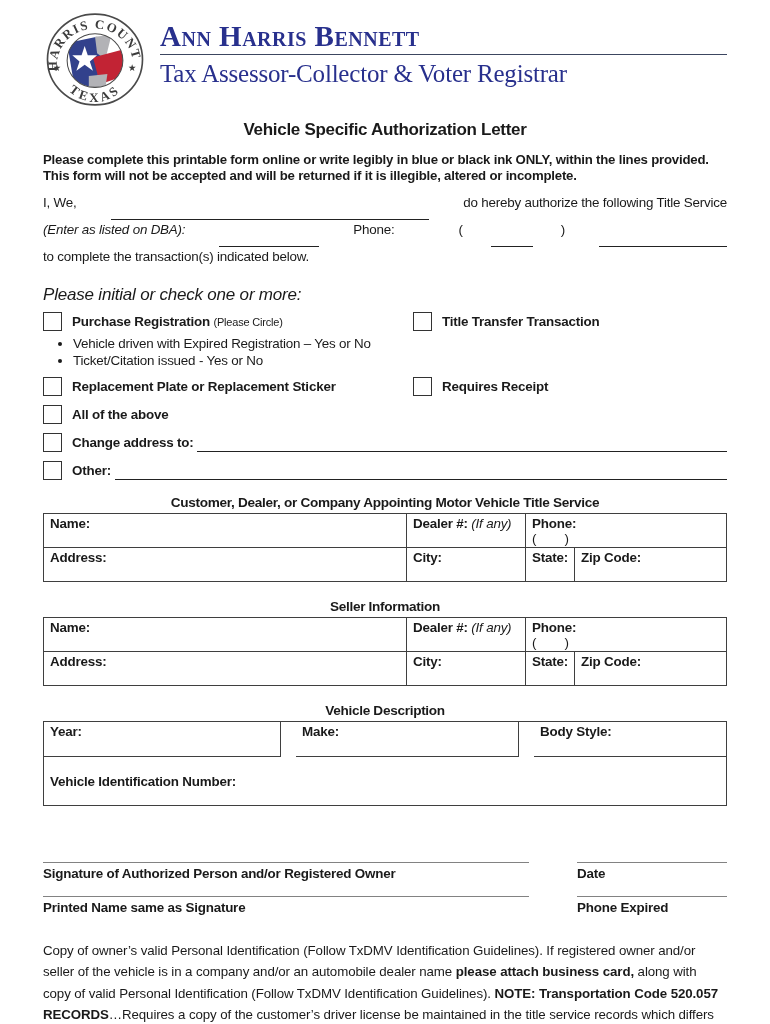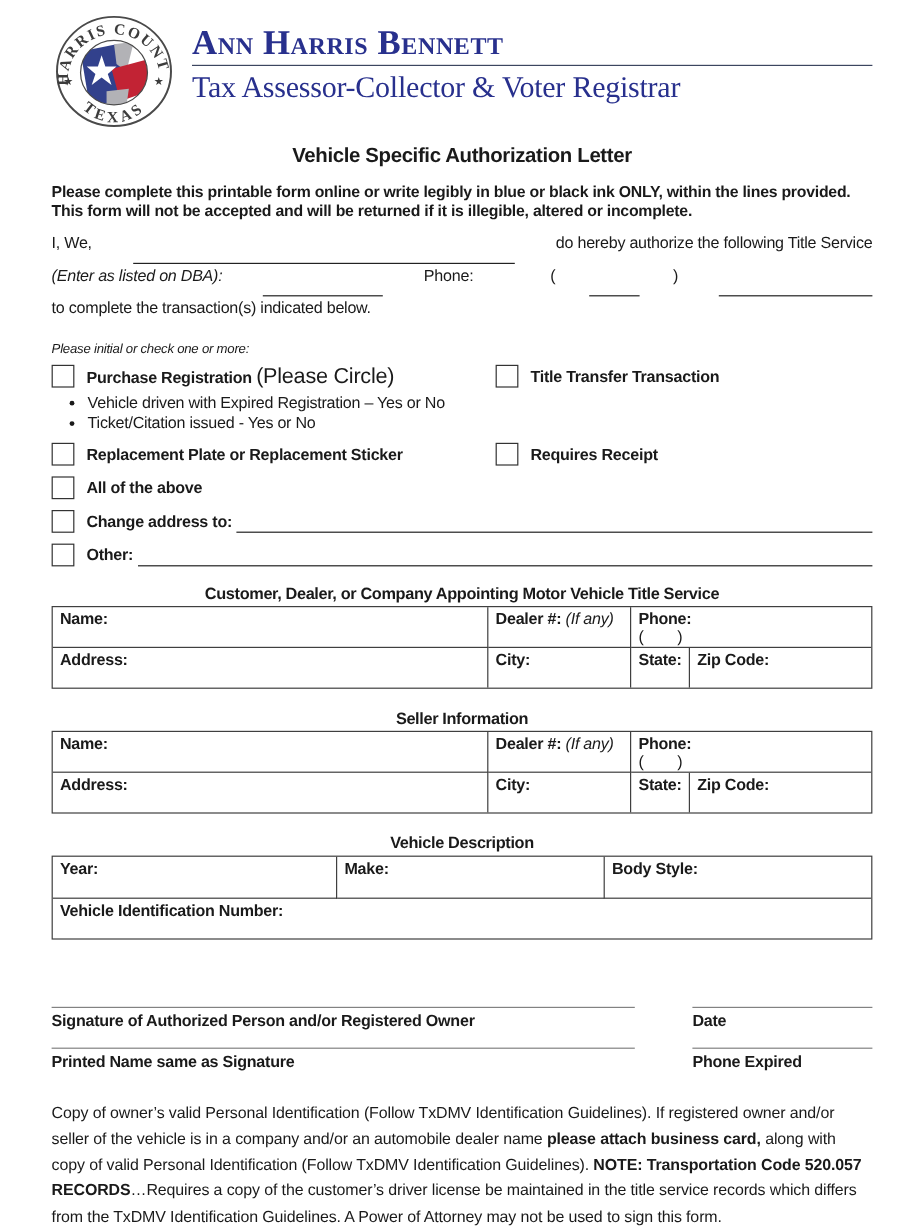--- a/index.html
+++ b/index.html
@@ -62,32 +62,32 @@
     display:inline-block;
     border-bottom:1.2px solid #222;
     height:13px;
     align-self:flex-end;
     margin-bottom:2px;
   }
   .blank.grow { flex:1; margin-left:6px; margin-right:6px; }
   .italic { font-style:italic; }
 
   
-  .opt-instruction { font-style:italic; font-size:11px; margin-top:9px; }
+  .opt-instruction { font-style:italic; font-size:17px; margin-top:9px; }
   .opt-grid { display:grid; grid-template-columns:370px 1fr; margin-top:7px; }
   .cb-row { display:flex; align-items:flex-start; }
   .checkbox {
     width:19px; height:19px;
     border:1.6px solid #333;
     flex:0 0 auto;
     margin-right:10px;
     background:#fff;
   }
   .cb-label { font-weight:700; font-size:13.4px; line-height:19px; white-space:nowrap; }
-  .cb-note { font-weight:400; font-size:18px; line-height:19px; }
+  .cb-note { font-weight:400; font-size:11px; line-height:19px; }
   .bullets { margin:3px 0 0 30px; list-style:disc; }
   .bullets li { font-size:13.4px; line-height:17px; }
   .opt-full { display:flex; align-items:flex-start; margin-top:9px; }
   .opt-full .blank.grow { margin-left:4px; margin-right:0; margin-bottom:0; }
   .mt8 { margin-top:8px; }
 
   
   .section-heading {
     text-align:center; font-weight:700; font-size:13.6px;
     margin-top:15px; letter-spacing:-0.3px;
@@ -105,21 +105,21 @@
     font-size:13.4px;
     font-weight:700;
     overflow:hidden;
   }
   .cell:last-child, .cell.no-r { border-right:none; }
   .cell.no-b { border-bottom:none; }
   .cell .note { font-weight:400; font-style:italic; }
   .cell .pre { white-space:pre; }
   .span2 { grid-column:span 2; }
   .span3 { grid-column:1 / -1; }
-  .tbl-vehicle { grid-template-columns:237px 223px 1fr; grid-template-rows:35px 33px; }
+  .tbl-vehicle { grid-template-columns:237px 223px 1fr; grid-template-rows:35px 33px;gap:15px; }
 
   
   .sig-block { margin-top:56px; }
   .sig-row { display:flex; justify-content:space-between; }
   .sig-item-wide { width:486px; }
   .sig-item-narrow { width:150px; }
   .sig-line { border-top:1.6px solid #828282; }
   .sig-label { font-weight:700; font-size:13.4px; margin-top:3px; white-space:nowrap; }
   .sig-row + .sig-row { margin-top:15px;gap:44px; }
 

